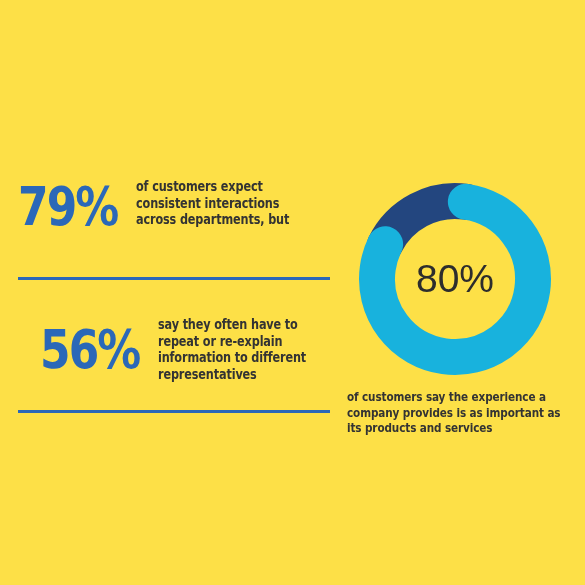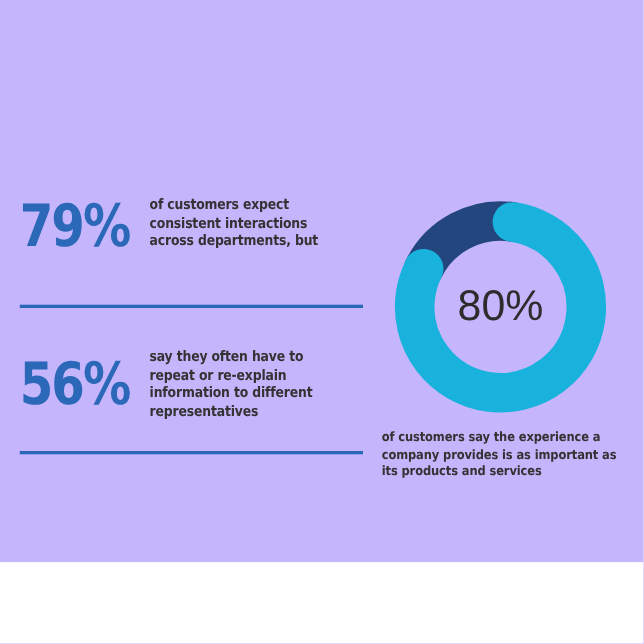--- a/index.html
+++ b/index.html
@@ -10,43 +10,43 @@
   body {
     width: 585px;
     height: 585px;
     background: #ffffff;
     font-family: "Liberation Sans", sans-serif;
     overflow: hidden;
   }
   #infographic {
     position: relative;
     width: 585px;
-    height: 511px;
-    background: #c4b5fd;
+    height: 585px;
+    background: #fde047;
   }
 
   
   .stats-column {
     position: absolute;
     left: 0;
     top: 0;
     width: 345px;
     height: 585px;
   }
 
   .stat-block {
     position: absolute;
     left: 18px;
     width: 312px;
     display: flex;
     flex-direction: row;
     align-items: flex-start;
   }
   #stat-block-1 { top: 178px; }
-  #stat-block-2 { top: 316px; }
+  #stat-block-2 { top: 316px; margin-left: 22px; }
 
   .stat-percent {
     flex: 0 0 118px;
     font-family: "DejaVu Sans Condensed", "Liberation Sans Narrow", "Liberation Sans", sans-serif;
     font-weight: 700;
     font-size: 53px;
     line-height: 50px;
     letter-spacing: -2px;
     color: #2b68b8;
     white-space: nowrap;

